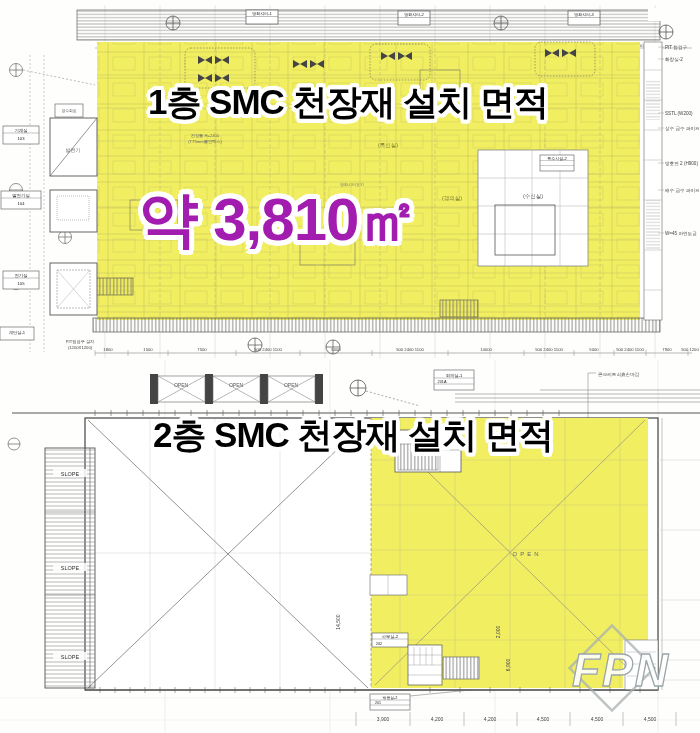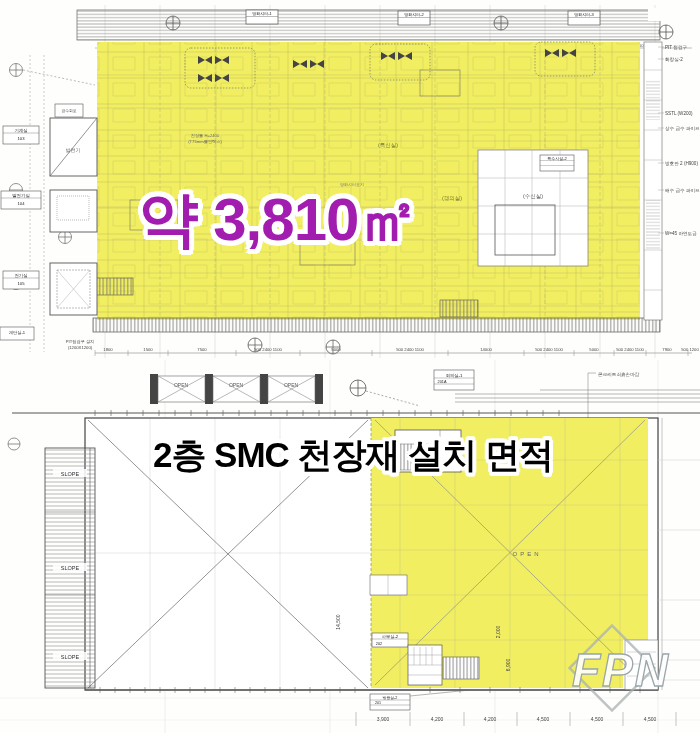--- a/index.html
+++ b/index.html
@@ -17,21 +17,21 @@
   }
   .big-num{
     color:#a21caf;font-weight:800;font-size:60px;letter-spacing:-1px;
     text-shadow:5px 0 0 #fff,-5px 0 0 #fff,0 5px 0 #fff,0 -5px 0 #fff,
                 4px 4px 0 #fff,-4px 4px 0 #fff,4px -4px 0 #fff,-4px -4px 0 #fff,
                 2px 5px 0 #fff,-2px 5px 0 #fff,2px -5px 0 #fff,-2px -5px 0 #fff;
     margin-top:28px;
   }
   #p1-title{left:88px;top:84px;width:520px;}
   #p1-area{left:108px;top:160px;width:340px;}
-  #p2-title{left:93px;top:437px;width:520px;}
+  #p2-title{left:93px;top:417px;width:520px;}
   #p2-area{left:163px;top:494px;width:340px;}
   text{font-family:"Liberation Sans","DejaVu Sans",sans-serif;}
 </style>
 </head>
 <body>
 
 <div id="stage">
 
 <svg id="plan1-svg" width="700" height="360" viewBox="0 0 700 360">
   <defs>
@@ -382,16 +382,17 @@
       <text x="650" y="361">4,500</text>
     </g>
   </g>
 
   <g>
     <rect x="582" y="278" width="60" height="60" transform="rotate(45 612 308)" fill="none" stroke="#a8b0b2" stroke-width="2.5" opacity="0.75"></rect>
     <text x="572" y="326" font-size="46" font-style="italic" font-weight="bold" letter-spacing="2" fill="#ffffff" fill-opacity="0.88" stroke="#9aa6aa" stroke-width="1.3">FPN</text>
   </g>
 </svg>
 
+<div id="p1-title" class="overlay big-title">1층 SMC 천장재 설치 면적</div>
 <div id="p1-area" class="overlay big-num">약 3,810㎡</div>
 <div id="p2-title" class="overlay big-title">2층 SMC 천장재 설치 면적</div>
 
 </div>
 
 </body></html>

